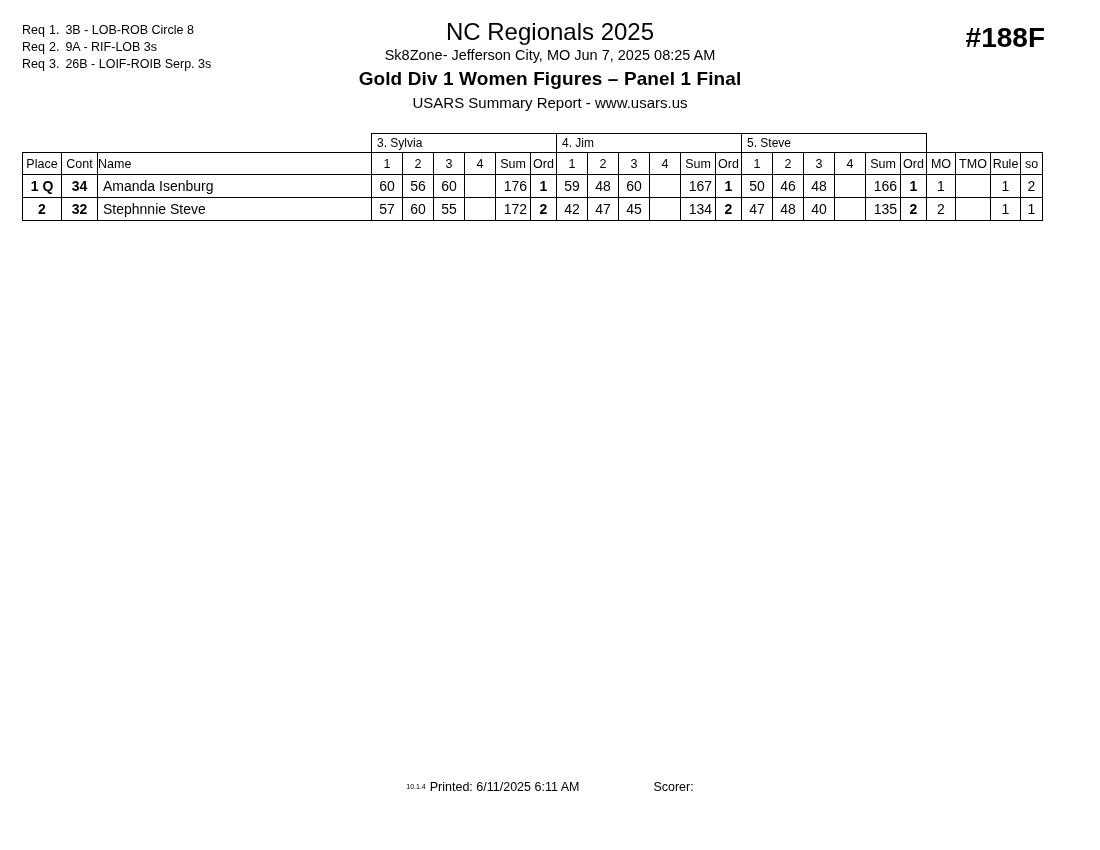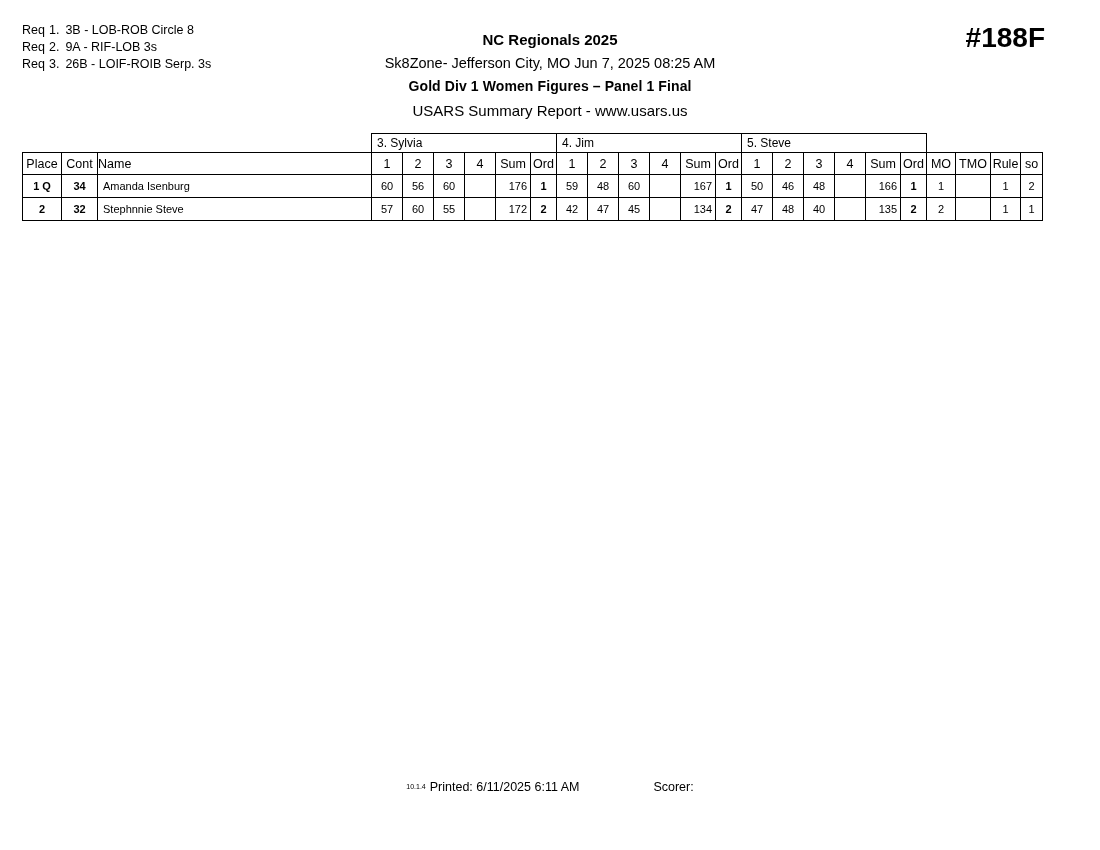--- a/index.html
+++ b/index.html
@@ -32,31 +32,30 @@
 
   
   .header {
     position: absolute;
     left: 0;
     right: 0;
     top: 20px;
     text-align: center;
   }
   .h-event {
-    font-size: 15px;
-    font-weight: bold;
+    font-size: 24px;
+    font-weight: normal;
     line-height: 24px;
-    margin-top: 8px;
   }
   .h-venue {
     font-size: 14.5px;
     line-height: 22px;
   }
   .h-division {
-    font-size: 14px;
+    font-size: 19px;
     font-weight: bold;
     line-height: 25px;
     letter-spacing: 0.1px;
   }
   .h-org {
     font-size: 15px;
     line-height: 24px;
   }
 
   
@@ -113,21 +112,21 @@
   td.c-sum   { width: 31px; text-align: right; padding-right: 3px; }
   td.c-ord   { width: 25px; border-left: 2px solid #000; border-right: 2px solid #000; }
   td.c-mo    { width: 28px; }
   td.c-tmo   { width: 34px; }
   td.c-rule  { width: 29px; }
   td.c-so    { width: 21px; }
 
   tr.head td { font-size: 12.5px; }
   tr.head td.c-name { text-align: left; }
 
-  tr.skater td { font-size: 11px; height: 22px; }
+  tr.skater td { font-size: 14px; height: 22px; }
   tr.skater td.c-place { font-weight: bold; text-align: center; }
   tr.skater td.c-cont  { font-weight: bold; }
   tr.skater td.c-name  { font-weight: normal; text-align: left; padding-left: 5px; }
   tr.skater td.c-ord   { font-weight: bold; }
   tr.skater td.c-sum   { text-align: right; padding-right: 3px; }
 
   
   td.sep-left { border-left: 2px solid #000; }
 
   

